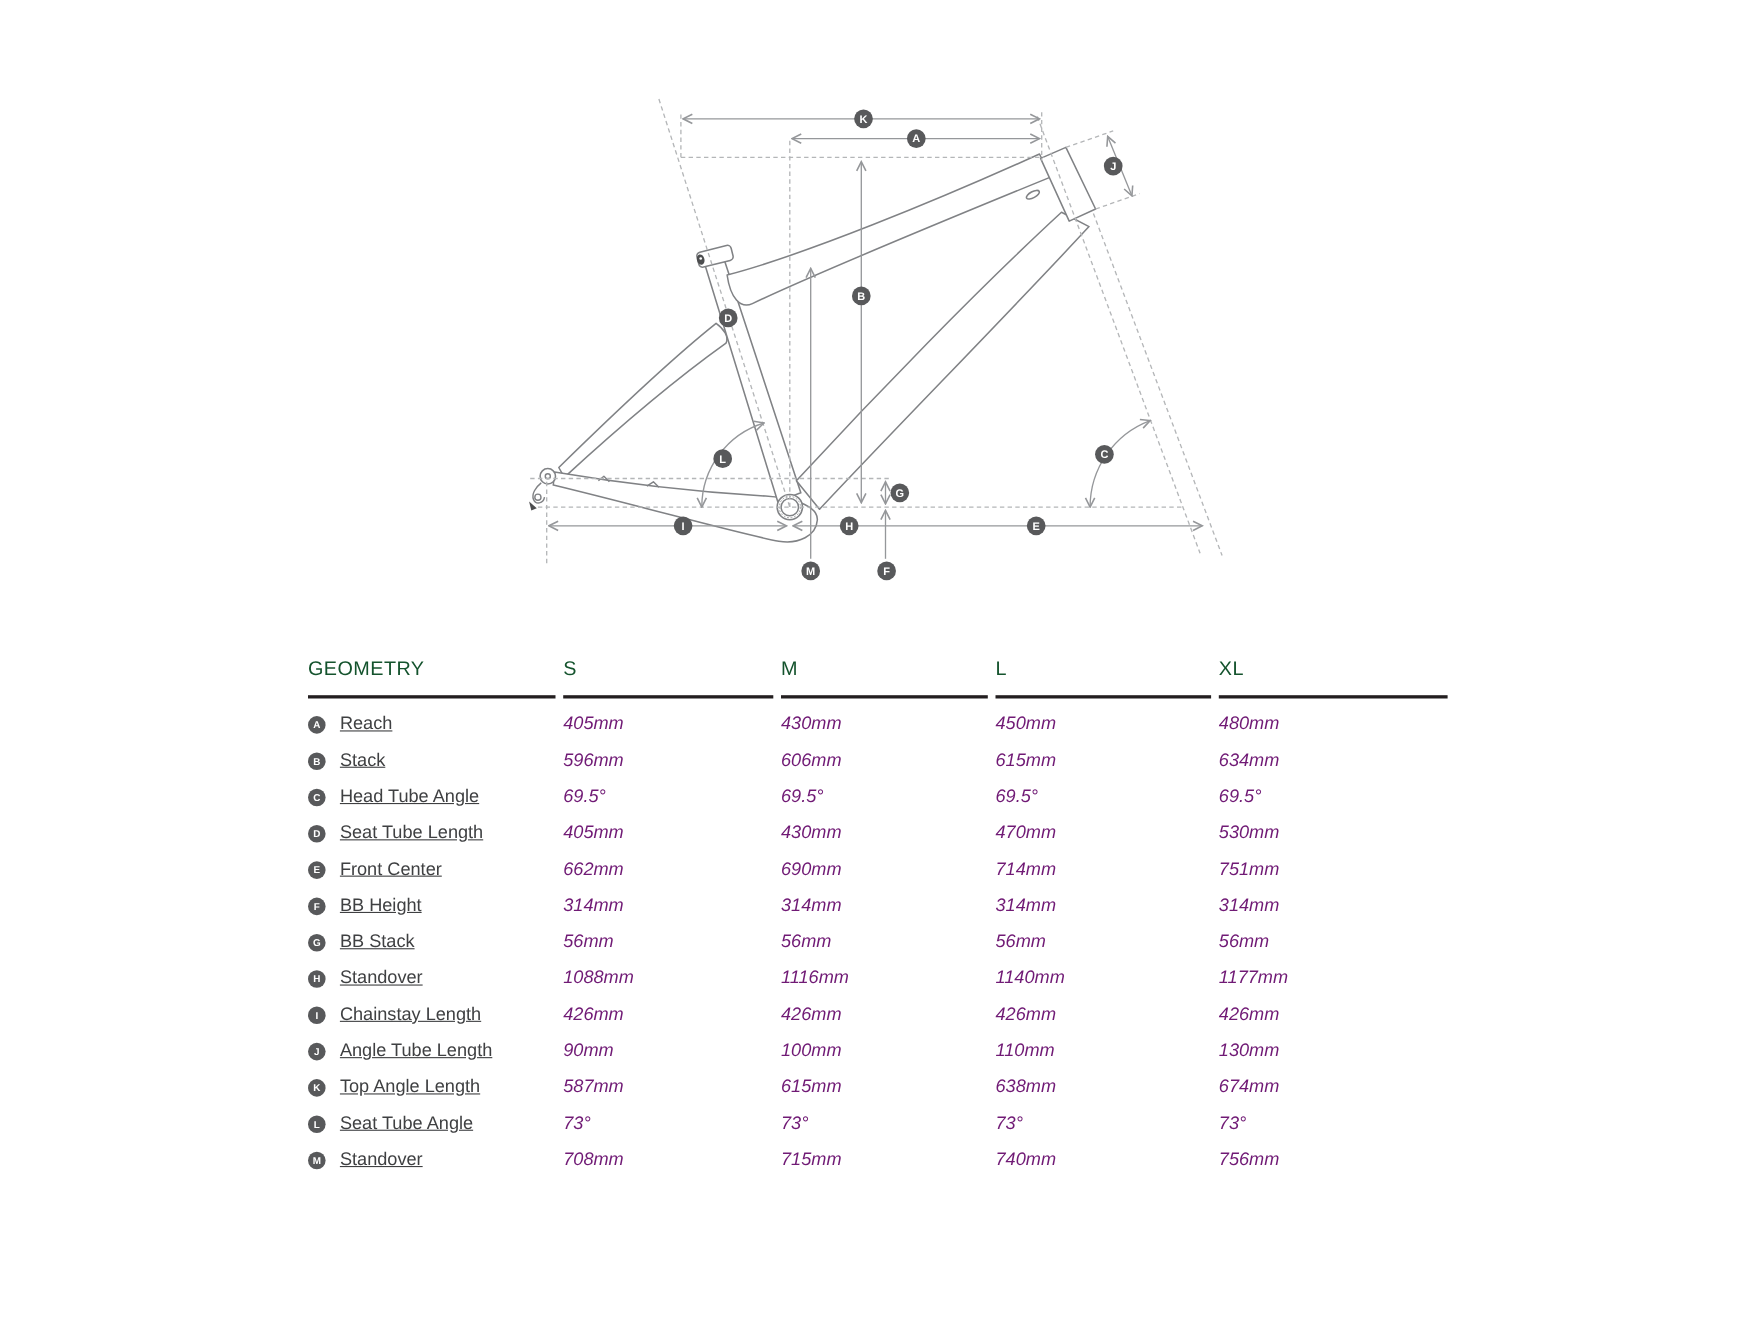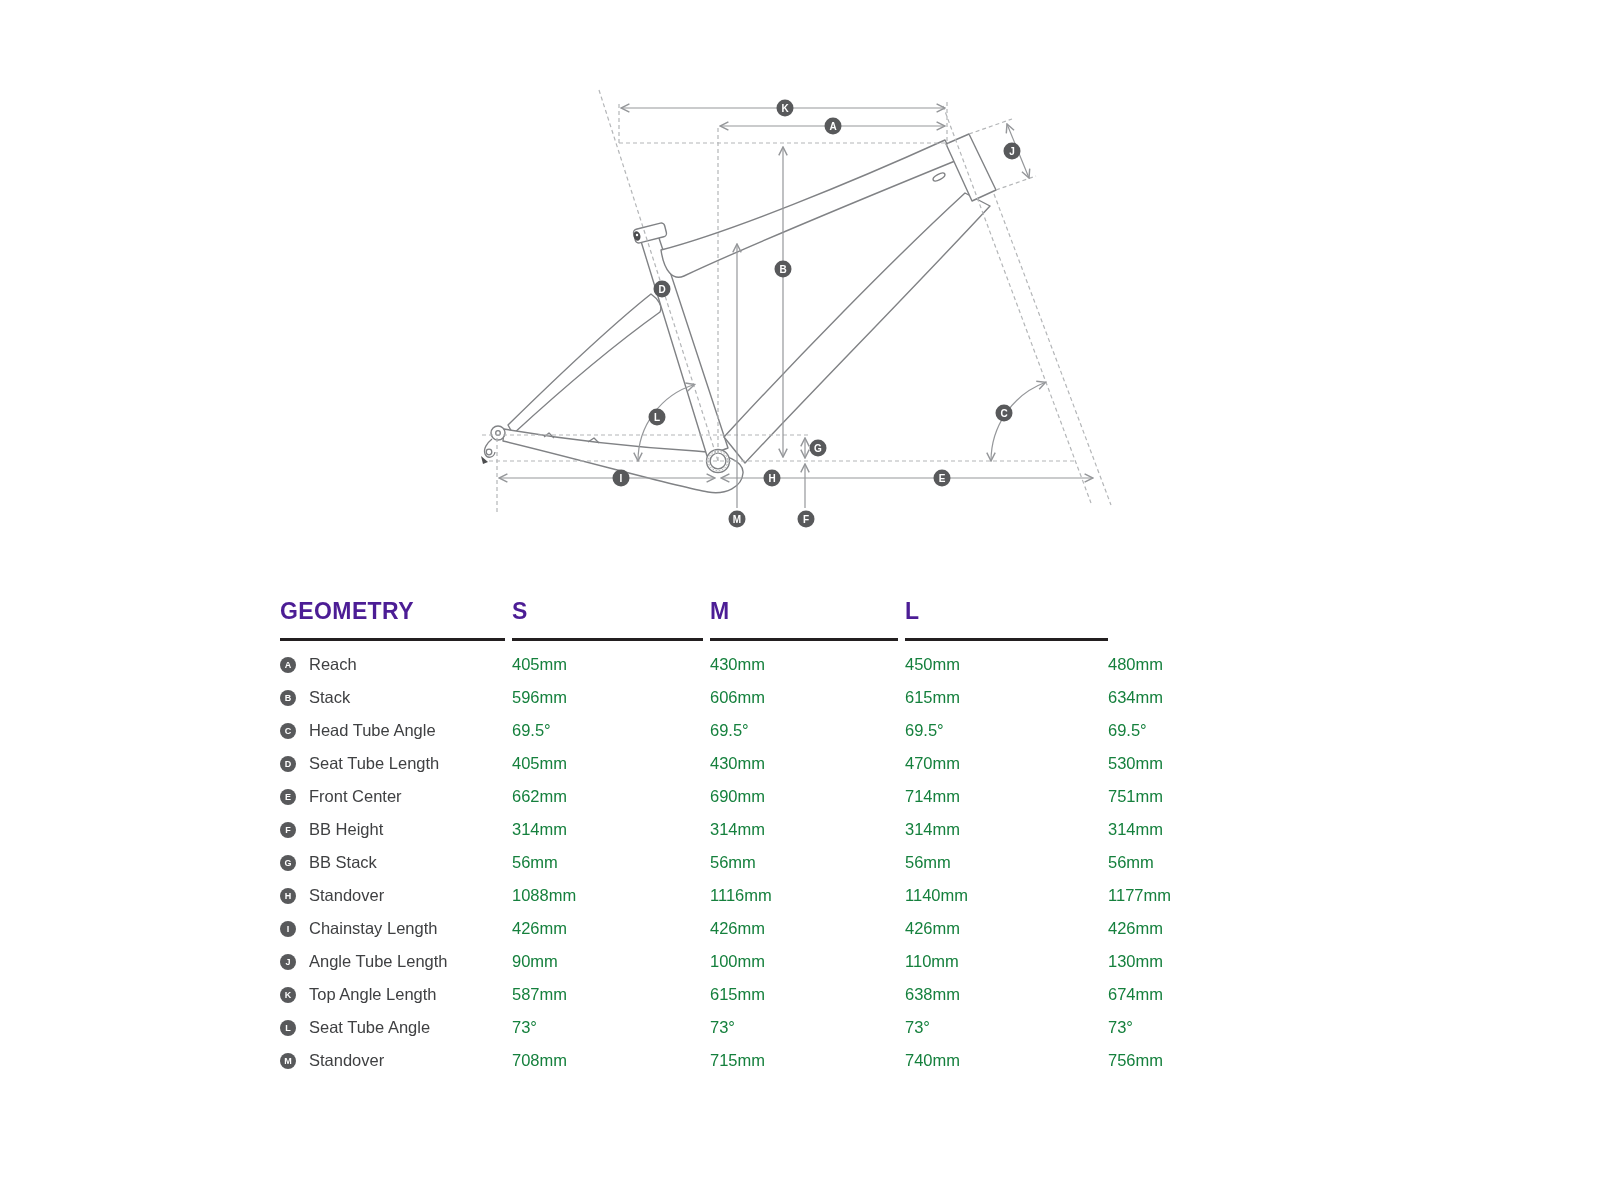--- a/index.html
+++ b/index.html
@@ -13,29 +13,29 @@
   .ref{fill:none;stroke:#b4b6b8;stroke-width:1.2;stroke-dasharray:4 3;}
   .dim{fill:none;stroke:#95979a;stroke-width:1.2;}
   .badge{fill:#58595b;}
   .badge-letter{fill:#ffffff;font-family:"Liberation Sans",sans-serif;font-size:10px;font-weight:bold;
                 text-anchor:middle;}
   
   .geo-table{position:absolute;left:280px;top:598px;width:1036px;}
   .geo-header{display:grid;grid-template-columns:232px 198px 195px 203px 1fr;}
   .geo-header > div{border-bottom:3px solid #231f20;margin-right:7px;padding-bottom:13px;}
   .geo-header > div:last-child{margin-right:0;}
-  .geo-header span{font-size:23px;font-weight:bold;color:#4c1d95;letter-spacing:.4px;}
+  .geo-header span{font-size:18px;font-weight:normal;color:#14532d;letter-spacing:.4px;}
   .geo-rows{padding-top:7px;}
   .geo-row{display:grid;grid-template-columns:232px 198px 195px 203px 1fr;height:33px;align-items:center;}
   .geo-row .lab{display:flex;align-items:center;}
   .key-badge{width:16px;height:16px;border-radius:50%;background:#58595b;color:#fff;
              font-size:9px;font-weight:bold;display:inline-flex;align-items:center;justify-content:center;
              margin-right:13px;flex:0 0 16px;}
-  .row-label{font-size:16.5px;color:#3f4042;}
-  .row-val{font-size:16.5px;color:#15803d;}
+  .row-label{font-size:16.5px;color:#3f4042;text-decoration:underline;}
+  .row-val{font-size:16.5px;color:#701a75;font-style:italic;}
 </style>
 </head>
 <body>
 
 <div class="page">
 
   <svg class="diagram" viewBox="440 70 740 480" xmlns="http://www.w3.org/2000/svg">
     <defs>
       <marker id="arr" markerWidth="9" markerHeight="9" viewBox="0 0 9 9" refX="8" refY="4.5" orient="auto-start-reverse">
         <path d="M1,1 L8,4.5 L1,8" fill="none" stroke="#95979a" stroke-width="1.2"></path>
@@ -162,20 +162,21 @@
       </g>
     </g>
   </svg>
 
   <div class="geo-table">
     <div class="geo-header">
       <div><span>GEOMETRY</span></div>
       <div><span>S</span></div>
       <div><span>M</span></div>
       <div><span>L</span></div>
+      <div><span>XL</span></div>
     </div>
     <div class="geo-rows">
     <div class="geo-row">
       <div class="lab">
         <span class="key-badge">A</span>
         <span class="row-label">Reach</span>
       </div>
       <div class="row-val">405mm</div>
       <div class="row-val">430mm</div>
       <div class="row-val">450mm</div>

